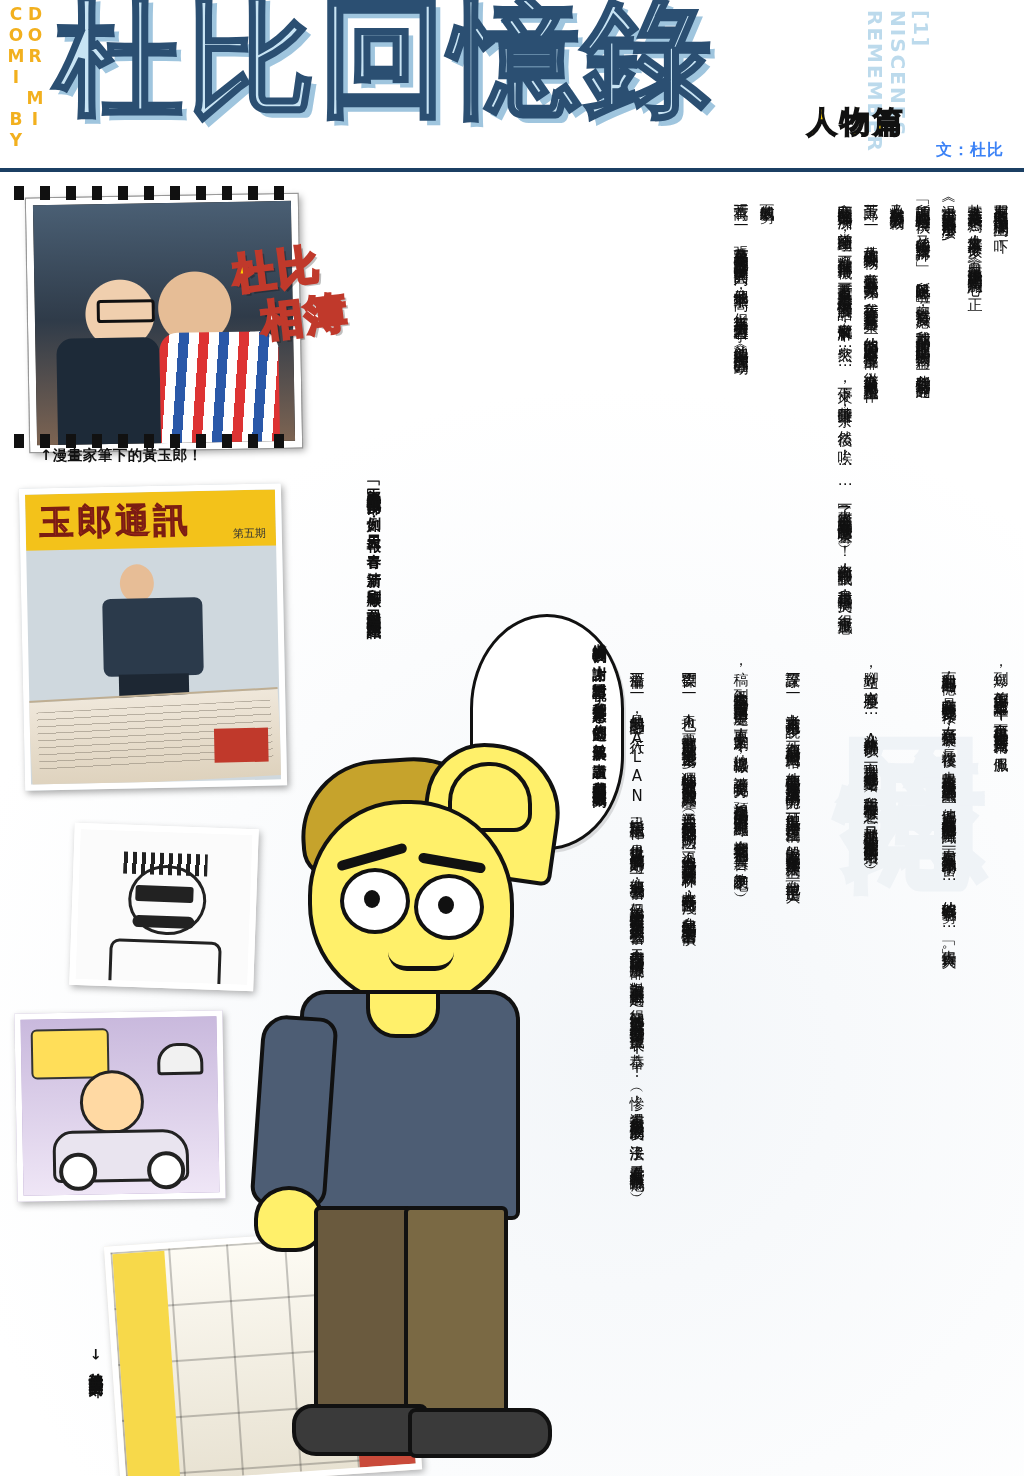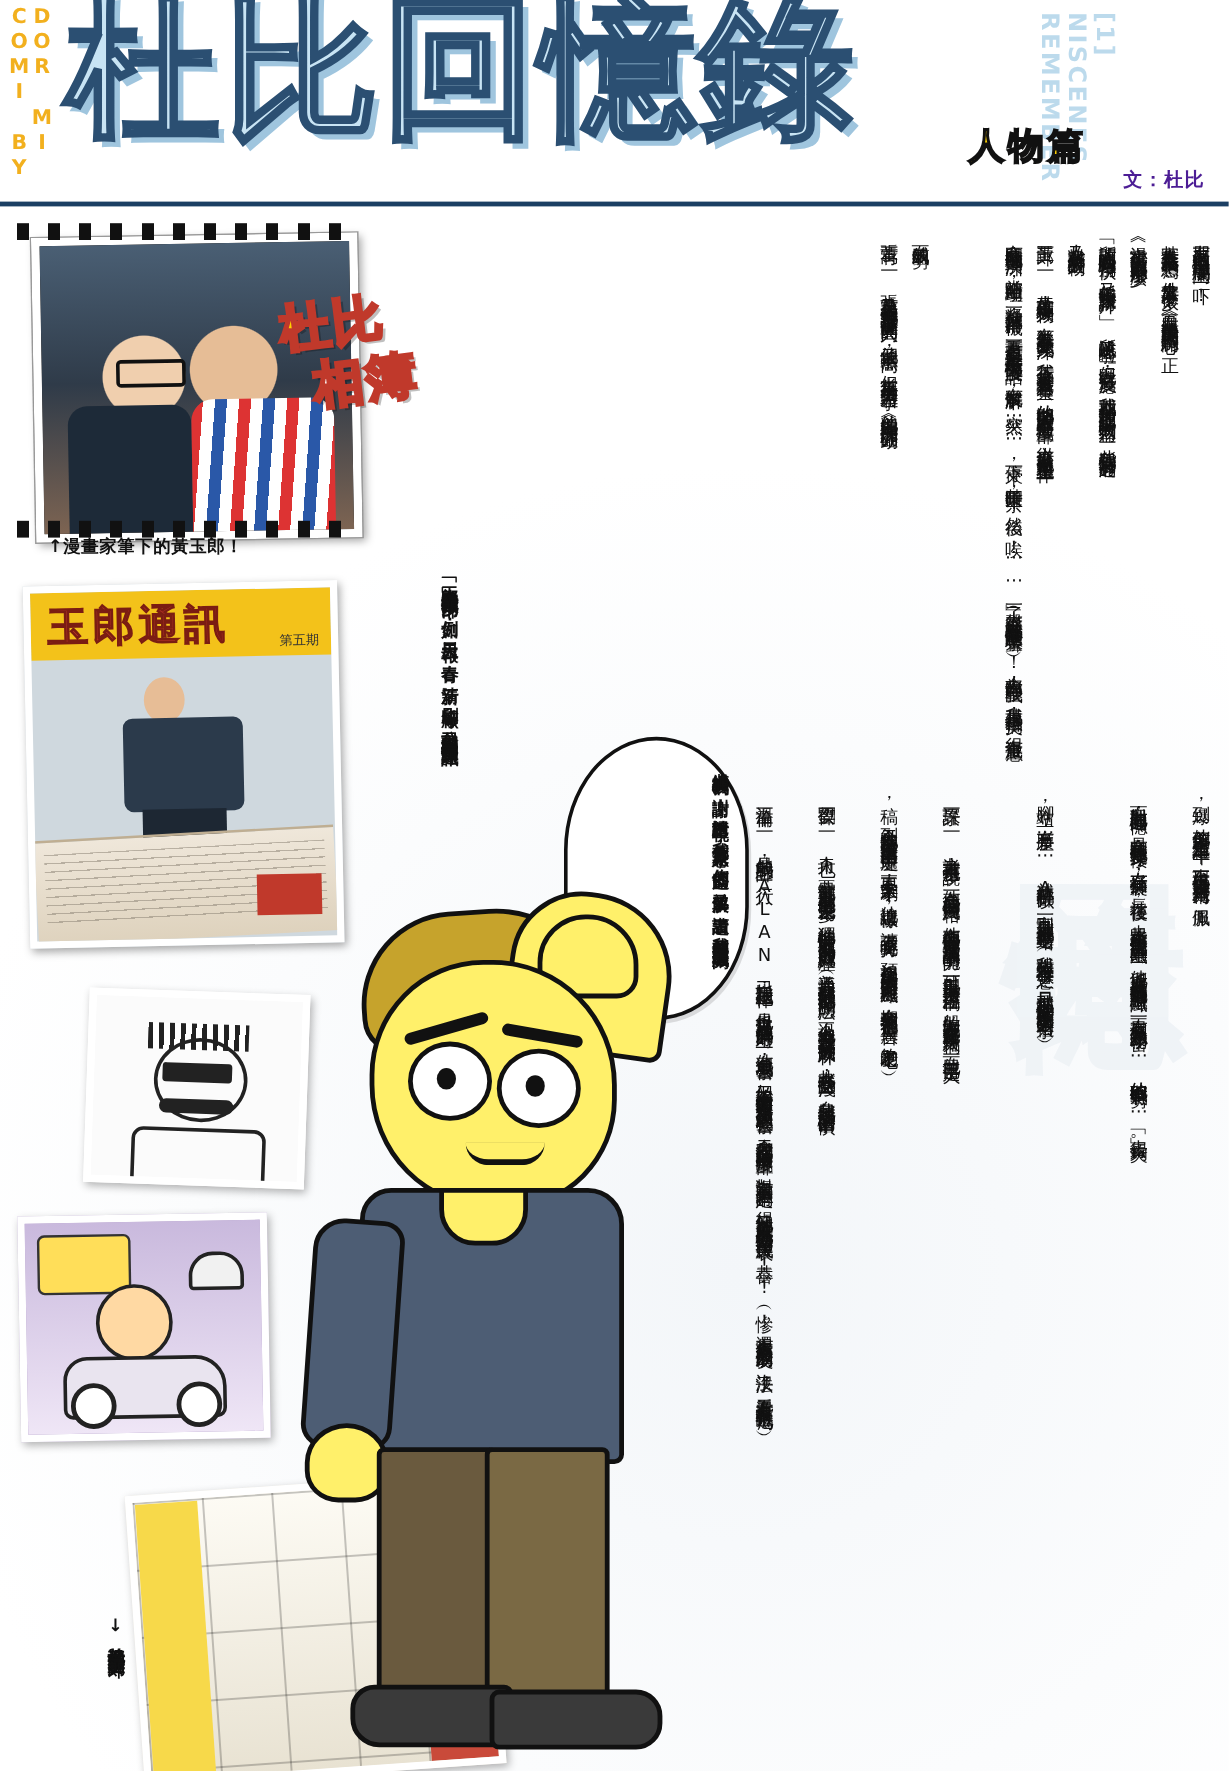--- a/index.html
+++ b/index.html
@@ -44,21 +44,21 @@
     font-size:20px;line-height:23px;font-weight:bold;color:#b9d9ec;
     letter-spacing:2px;height:125px;opacity:.95;
   }
   .mast-sub{
     position:absolute;right:118px;top:102px;
     font-size:30px;font-weight:bold;color:#ffd200;
     -webkit-text-stroke:1.5px #111;letter-spacing:3px;
   }
   .mast-byline{
     position:absolute;right:20px;top:140px;
-    font-size:16px;font-weight:bold;color:#4c1d95;letter-spacing:1px;
+    font-size:16px;font-weight:bold;color:#3b82f6;letter-spacing:1px;
   }
   .mast-rule{
     position:absolute;left:0;top:168px;width:1024px;height:4px;background:#1b3f63;
   }
 
   
   .photo1{
     position:absolute;left:28px;top:196px;width:258px;height:240px;
     background:#222;border:7px solid #fff;box-shadow:0 0 0 1px #999, 3px 3px 7px rgba(0,0,0,.35);
     transform:rotate(-1deg);overflow:hidden;

